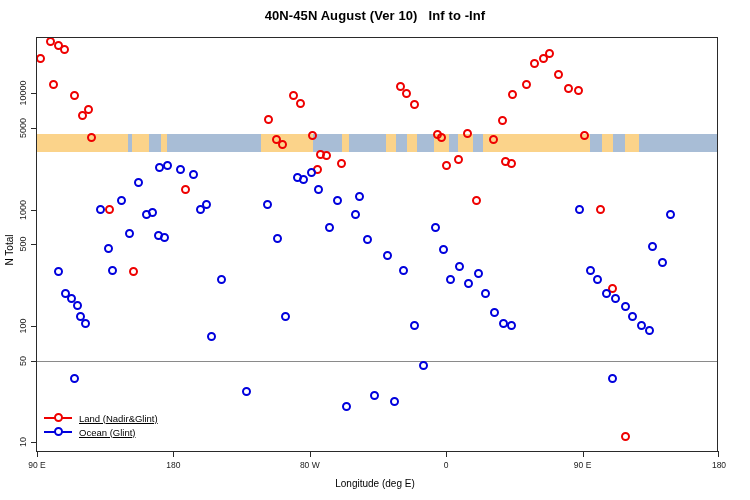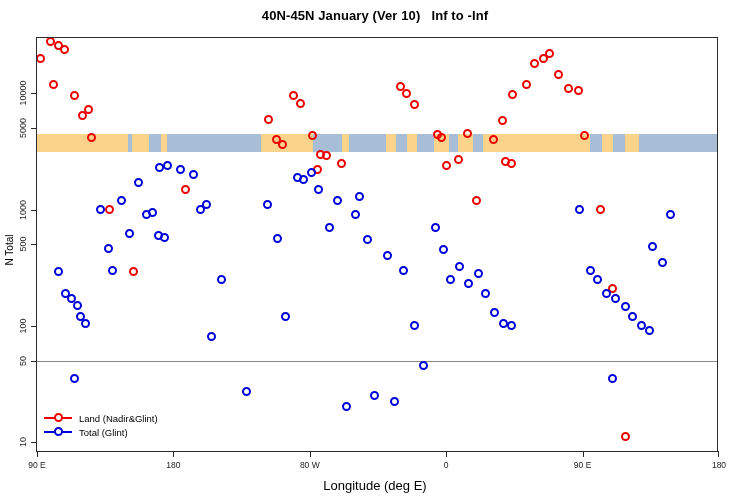--- a/index.html
+++ b/index.html
@@ -39,40 +39,40 @@
   .xtick{position:absolute;top:100%;width:1px;height:6px;background:#2a2a2a;}
   .xlab{position:absolute;top:calc(100% + 9px);font-size:8.5px;color:#222;
         white-space:nowrap;transform:translateX(-50%);}
 
   #y-axis-title{
     position:absolute;left:4px;top:50%;font-size:10px;color:#000;
     writing-mode:vertical-rl;transform:translateY(-50%) rotate(180deg);white-space:nowrap;
   }
   #x-axis-title{
     position:absolute;left:0;top:478px;width:750px;text-align:center;
-    font-size:13px;color:#000;
-  }
-
-  
-  #legend{position:absolute;left:44px;top:411px;font-size:9.5px;color:#000;}
+    font-size:10px;color:#000;
+  }
+
+  
+  #legend{position:absolute;left:44px;top:411px;font-size:9.5px;color:#000;text-decoration:underline;}
   .legend-row{display:flex;align-items:center;height:14px;}
   .legend-mark{position:relative;width:28px;height:12px;margin-right:7px;flex:0 0 28px;}
   .legend-mark .lline{position:absolute;left:0;top:5px;width:28px;height:2.4px;}
   .legend-mark .lcirc{position:absolute;left:9.5px;top:1px;width:9px;height:9px;
                       border-radius:50%;box-sizing:border-box;background:#fff;}
   .lm-land .lline{background:#ee0000;} .lm-land .lcirc{border:2.6px solid #ee0000;}
   .lm-ocean .lline{background:#0000dd;} .lm-ocean .lcirc{border:2.6px solid #0000dd;}
   .legend-label{white-space:nowrap;}
 </style>
 </head>
 <body>
 
 <div id="root">
 
-  <div id="chart-title">40N-45N January (Ver 10)   Inf to -Inf</div>
+  <div id="chart-title">40N-45N August (Ver 10)   Inf to -Inf</div>
 
   <div id="y-axis-title">N Total</div>
   <div id="x-axis-title">Longitude (deg E)</div>
 
   <div id="plot-frame">
     <div id="plot-inner">
       <div id="mask-band" style="top: 96.3553px; height: 18px;">
           <div class="mask-land" style="left: 0px; width: 90.9333px;"></div>
           <div class="mask-ocean" style="left: 90.9333px; width: 4.54667px;"></div>
           <div class="mask-land" style="left: 95.48px; width: 16.6711px;"></div>
@@ -255,17 +255,17 @@
           <span class="lline"></span>
           <span class="lcirc"></span>
         </span>
         <span class="legend-label">Land (Nadir&amp;Glint)</span>
       </div>
       <div class="legend-row">
         <span class="legend-mark lm-ocean">
           <span class="lline"></span>
           <span class="lcirc"></span>
         </span>
-        <span class="legend-label">Total (Glint)</span>
+        <span class="legend-label">Ocean (Glint)</span>
       </div>
     </div>
 
 </div>
 
 </body></html>

